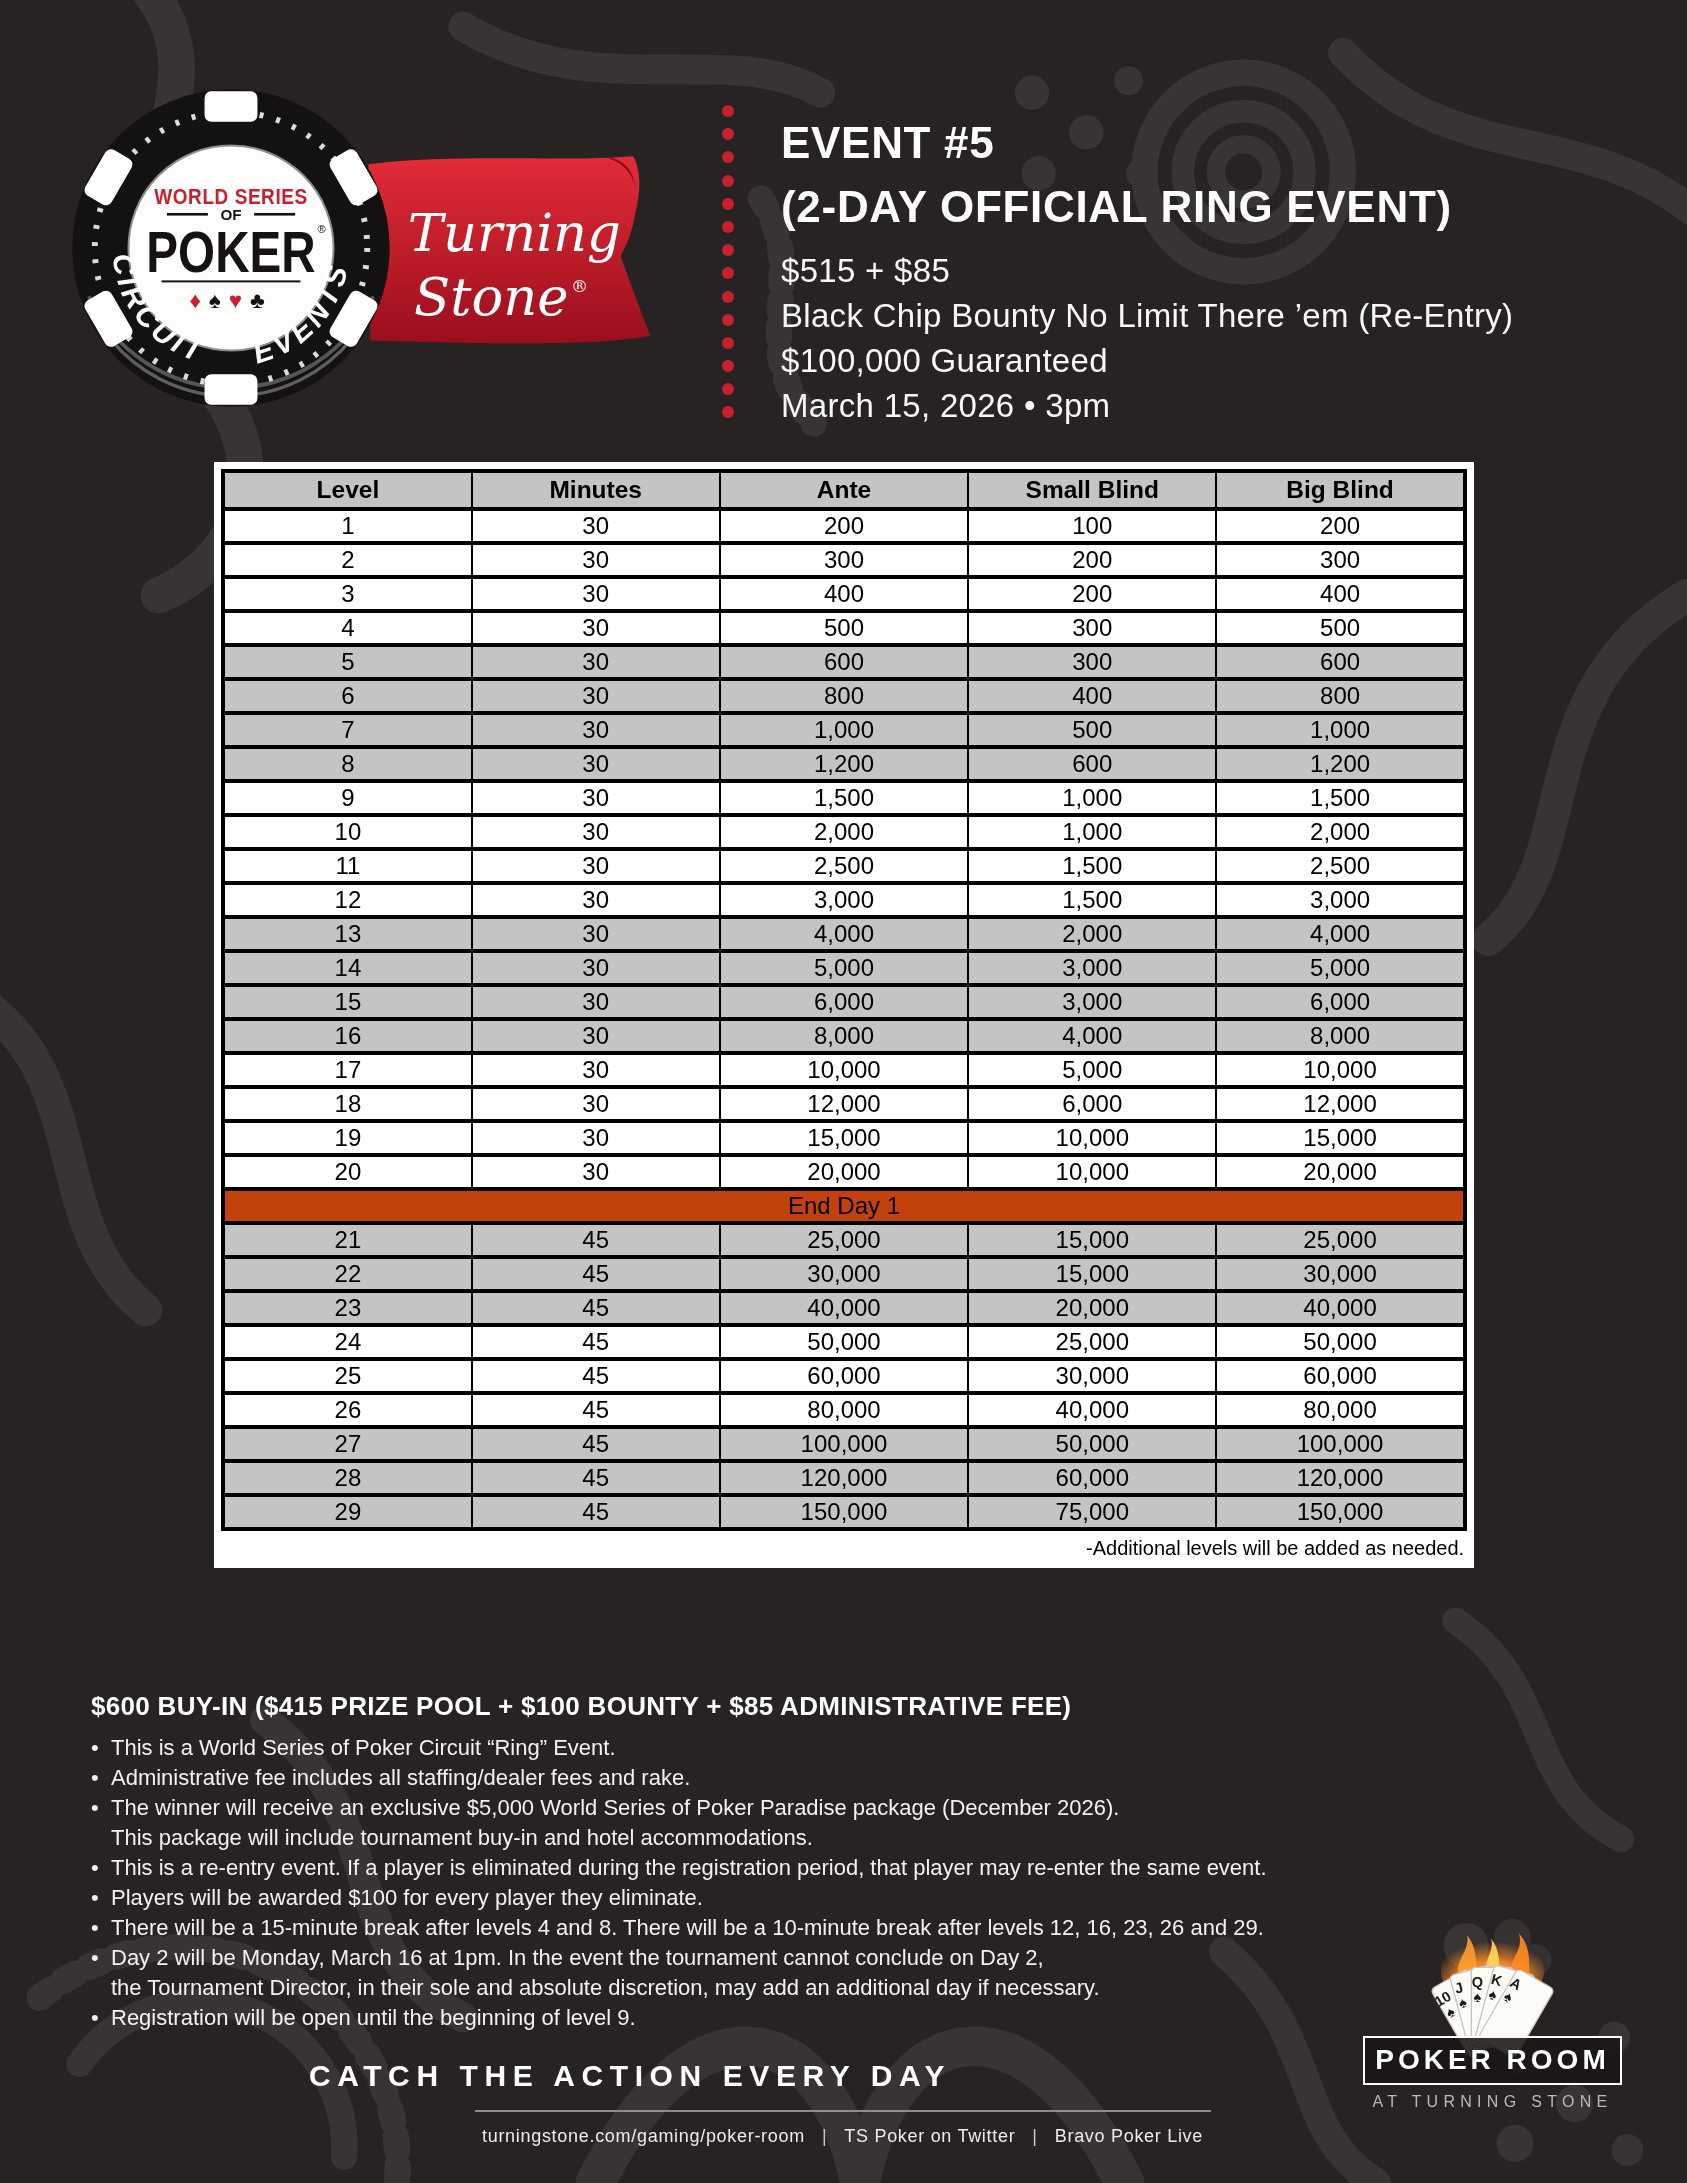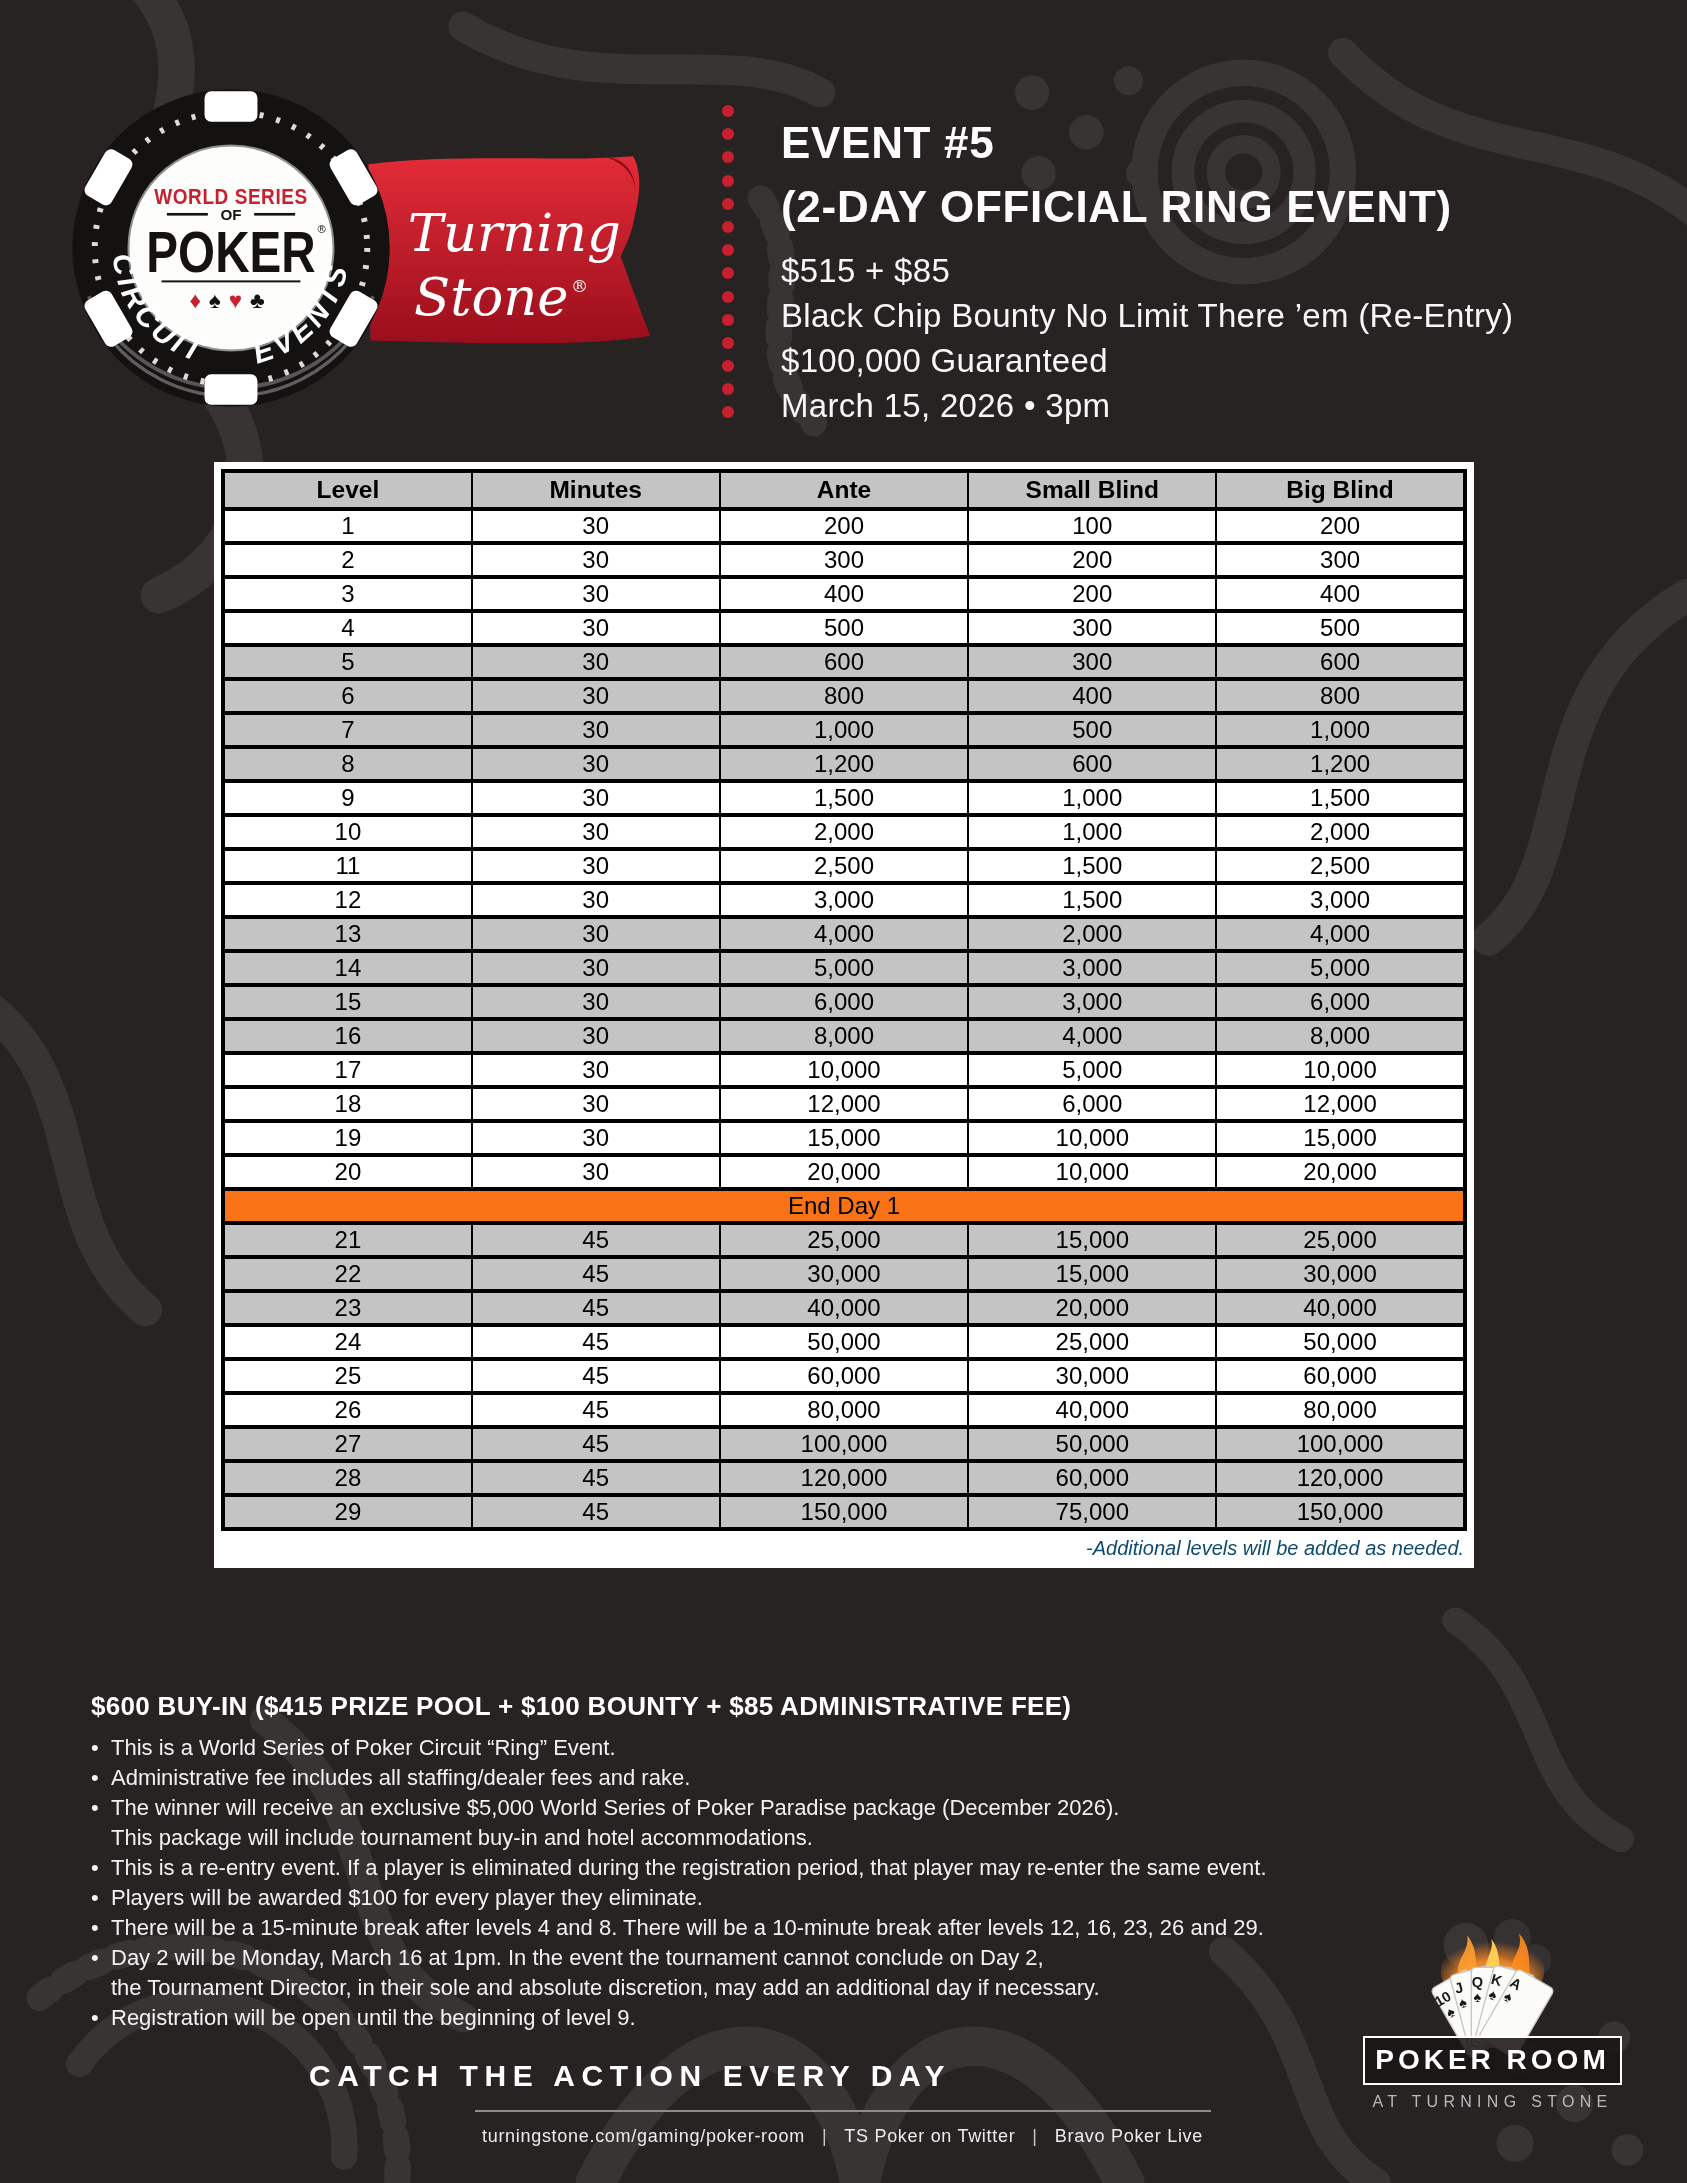--- a/index.html
+++ b/index.html
@@ -42,22 +42,22 @@
   table.structure{width:100%;border-collapse:collapse;table-layout:fixed;
     border:4.6px solid var(--table-border,#000);}
   table.structure th,table.structure td{
     border:2.6px solid var(--table-border,#000);
     border-top-width:4px;border-bottom-width:4px;
     text-align:center;vertical-align:middle;color:#000;padding:0;
   }
   table.structure th{height:34px;background:var(--table-shaded-gray,#c4c4c4);font-size:24.5px;font-weight:700;}
   table.structure td{height:30px;font-size:24px;font-weight:400;background:#fff;}
   table.structure tr.shaded td{background:var(--table-shaded-gray,#c4c4c4);}
-  table.structure td.break-cell{background:#f97316;}
-  .table-note{margin-top:5.3px;text-align:right;font-style:italic;font-size:20px;color:#0c4a6e;padding-right:2.6px;}
+  table.structure td.break-cell{background:#c2410c;}
+  .table-note{margin-top:5.3px;text-align:right;font-size:20px;color:#000000;padding-right:2.6px;}
 
   
   .details{position:absolute;left:91px;top:1691px;width:1515px;z-index:2;}
   .details-heading{margin:0 0 10.6px 0;font-size:26px;font-weight:700;letter-spacing:0.3px;color:#fff;}
   .b-line{font-size:22px;line-height:30px;color:#f2f2f2;font-weight:400;}
   .b-marker{display:inline-block;width:20px;}
   .b-line.cont{padding-left:20px;}
 
   
   .tagline{position:absolute;left:0;top:2059px;width:1260px;text-align:center;

